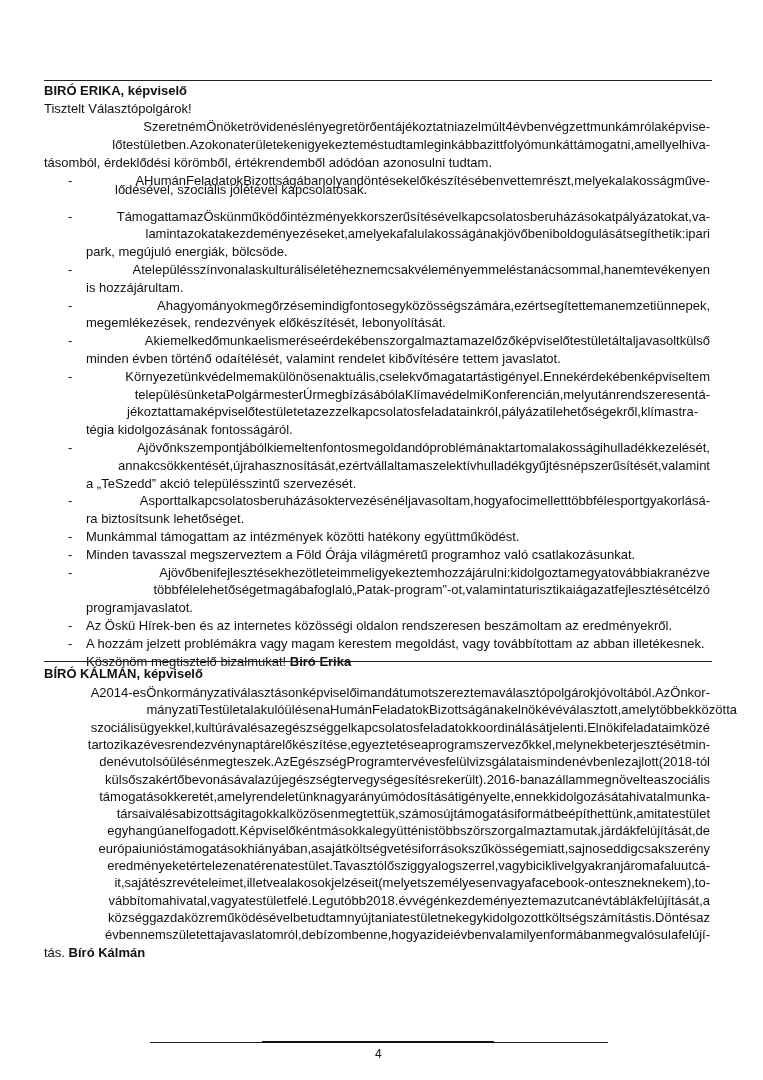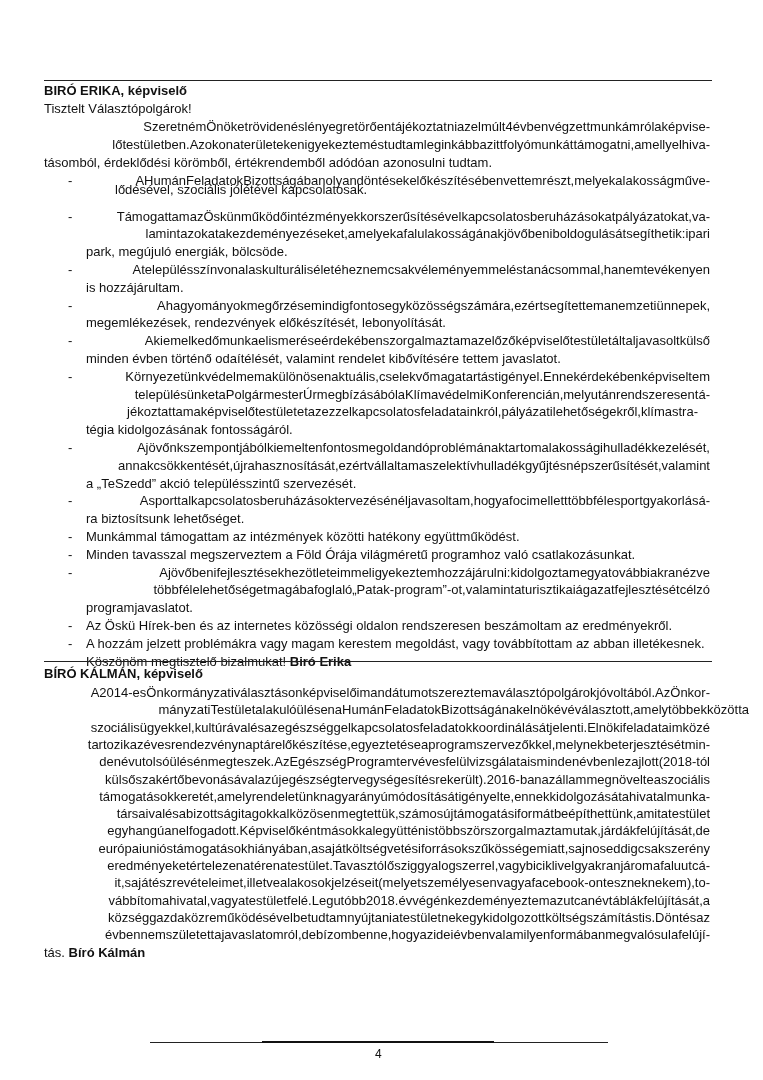--- a/index.html
+++ b/index.html
@@ -296,21 +296,21 @@
       <span>választáson</span>
       <span>képviselői</span>
       <span>mandátumot</span>
       <span>szereztem</span>
       <span>a</span>
       <span>választópolgárok</span>
       <span>jóvoltából.</span>
       <span>Az</span>
       <span>Önkor-</span>
     </div>
-    <div class="line j" style="left: 60px; width: 666px; top: 702.3px; padding-left: 23px;">
+    <div class="line j" style="left: 48px; width: 666px; top: 702.3px; padding-left: 23px;">
       <span>mányzati</span>
       <span>Testület</span>
       <span>alakuló</span>
       <span>ülésen</span>
       <span>a</span>
       <span>Humán</span>
       <span>Feladatok</span>
       <span>Bizottságának</span>
       <span>elnökévé</span>
       <span>választott,</span>

